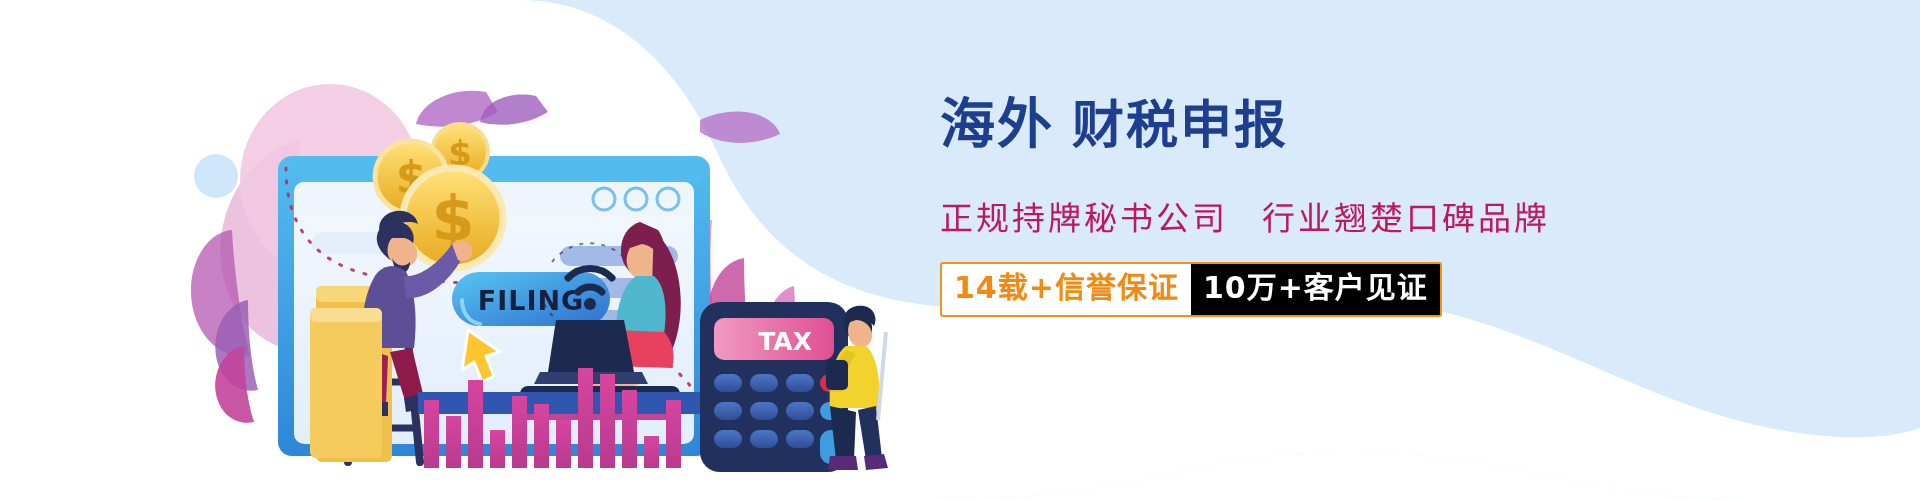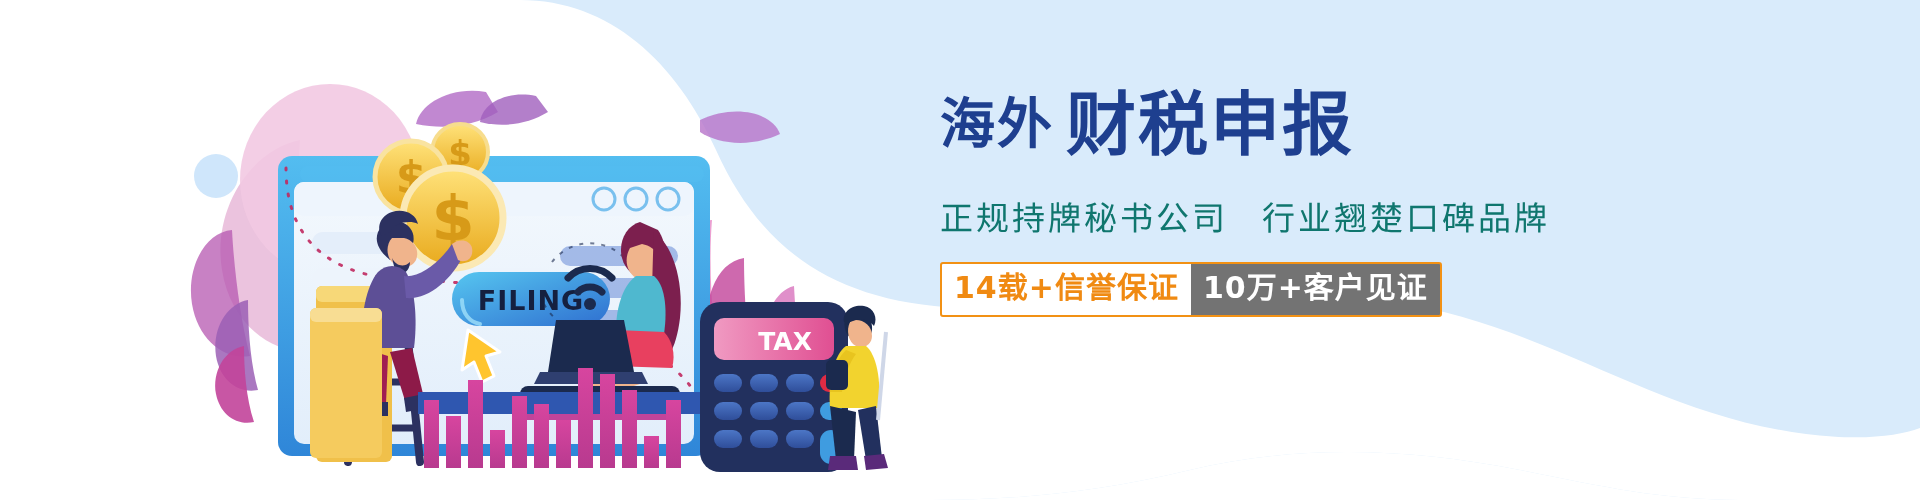--- a/index.html
+++ b/index.html
@@ -24,41 +24,41 @@
   #headline{
     position:relative;height:104px;white-space:nowrap;
     line-height:104px;
   }
   .hl-a,.hl-b{
     font-family:"DejaVu Sans","Liberation Sans",sans-serif;
     font-weight:bold;color:#1e3f8f;letter-spacing:2px;
     display:inline-block;vertical-align:middle;
   }
   .hl-a{font-size:55px;line-height:1;}
-  .hl-b{font-size:70px;line-height:1;margin-left:12px;}
+  .hl-b{font-size:52px;line-height:1;margin-left:18px;}
 
   #subtitle{
     margin-top:16px;
     font-family:"DejaVu Sans","Liberation Sans",sans-serif;
-    font-size:33px;color:#0f766e;letter-spacing:3px;white-space:nowrap;
+    font-size:33px;color:#be185d;letter-spacing:3px;white-space:nowrap;
   }
   #subtitle .gap{display:inline-block;width:34px;}
 
   #badges{
     margin-top:22px;display:inline-flex;align-items:flex-start;
     border:2px solid #f29114;border-radius:3px;overflow:hidden;
     background:#f29114;
   }
   .badge{
     font-family:"DejaVu Sans","Liberation Sans",sans-serif;
     font-size:30px;font-weight:bold;letter-spacing:1px;
     padding:6px 12px 8px 12px;line-height:1.22;white-space:nowrap;
   }
   .badge-light{background:#ffffff;color:#f08a12;}
-  .badge-solid{background:#737373;color:#ffffff;}
+  .badge-solid{background:#000000;color:#ffffff;}
 
   
   #art{position:absolute;left:0;top:0;width:1000px;height:500px;z-index:30;}
 </style>
 </head>
 <body>
 
 <div id="banner">
 
   <svg class="layer" viewBox="0 0 1920 500" preserveAspectRatio="none" style="z-index:1;">

